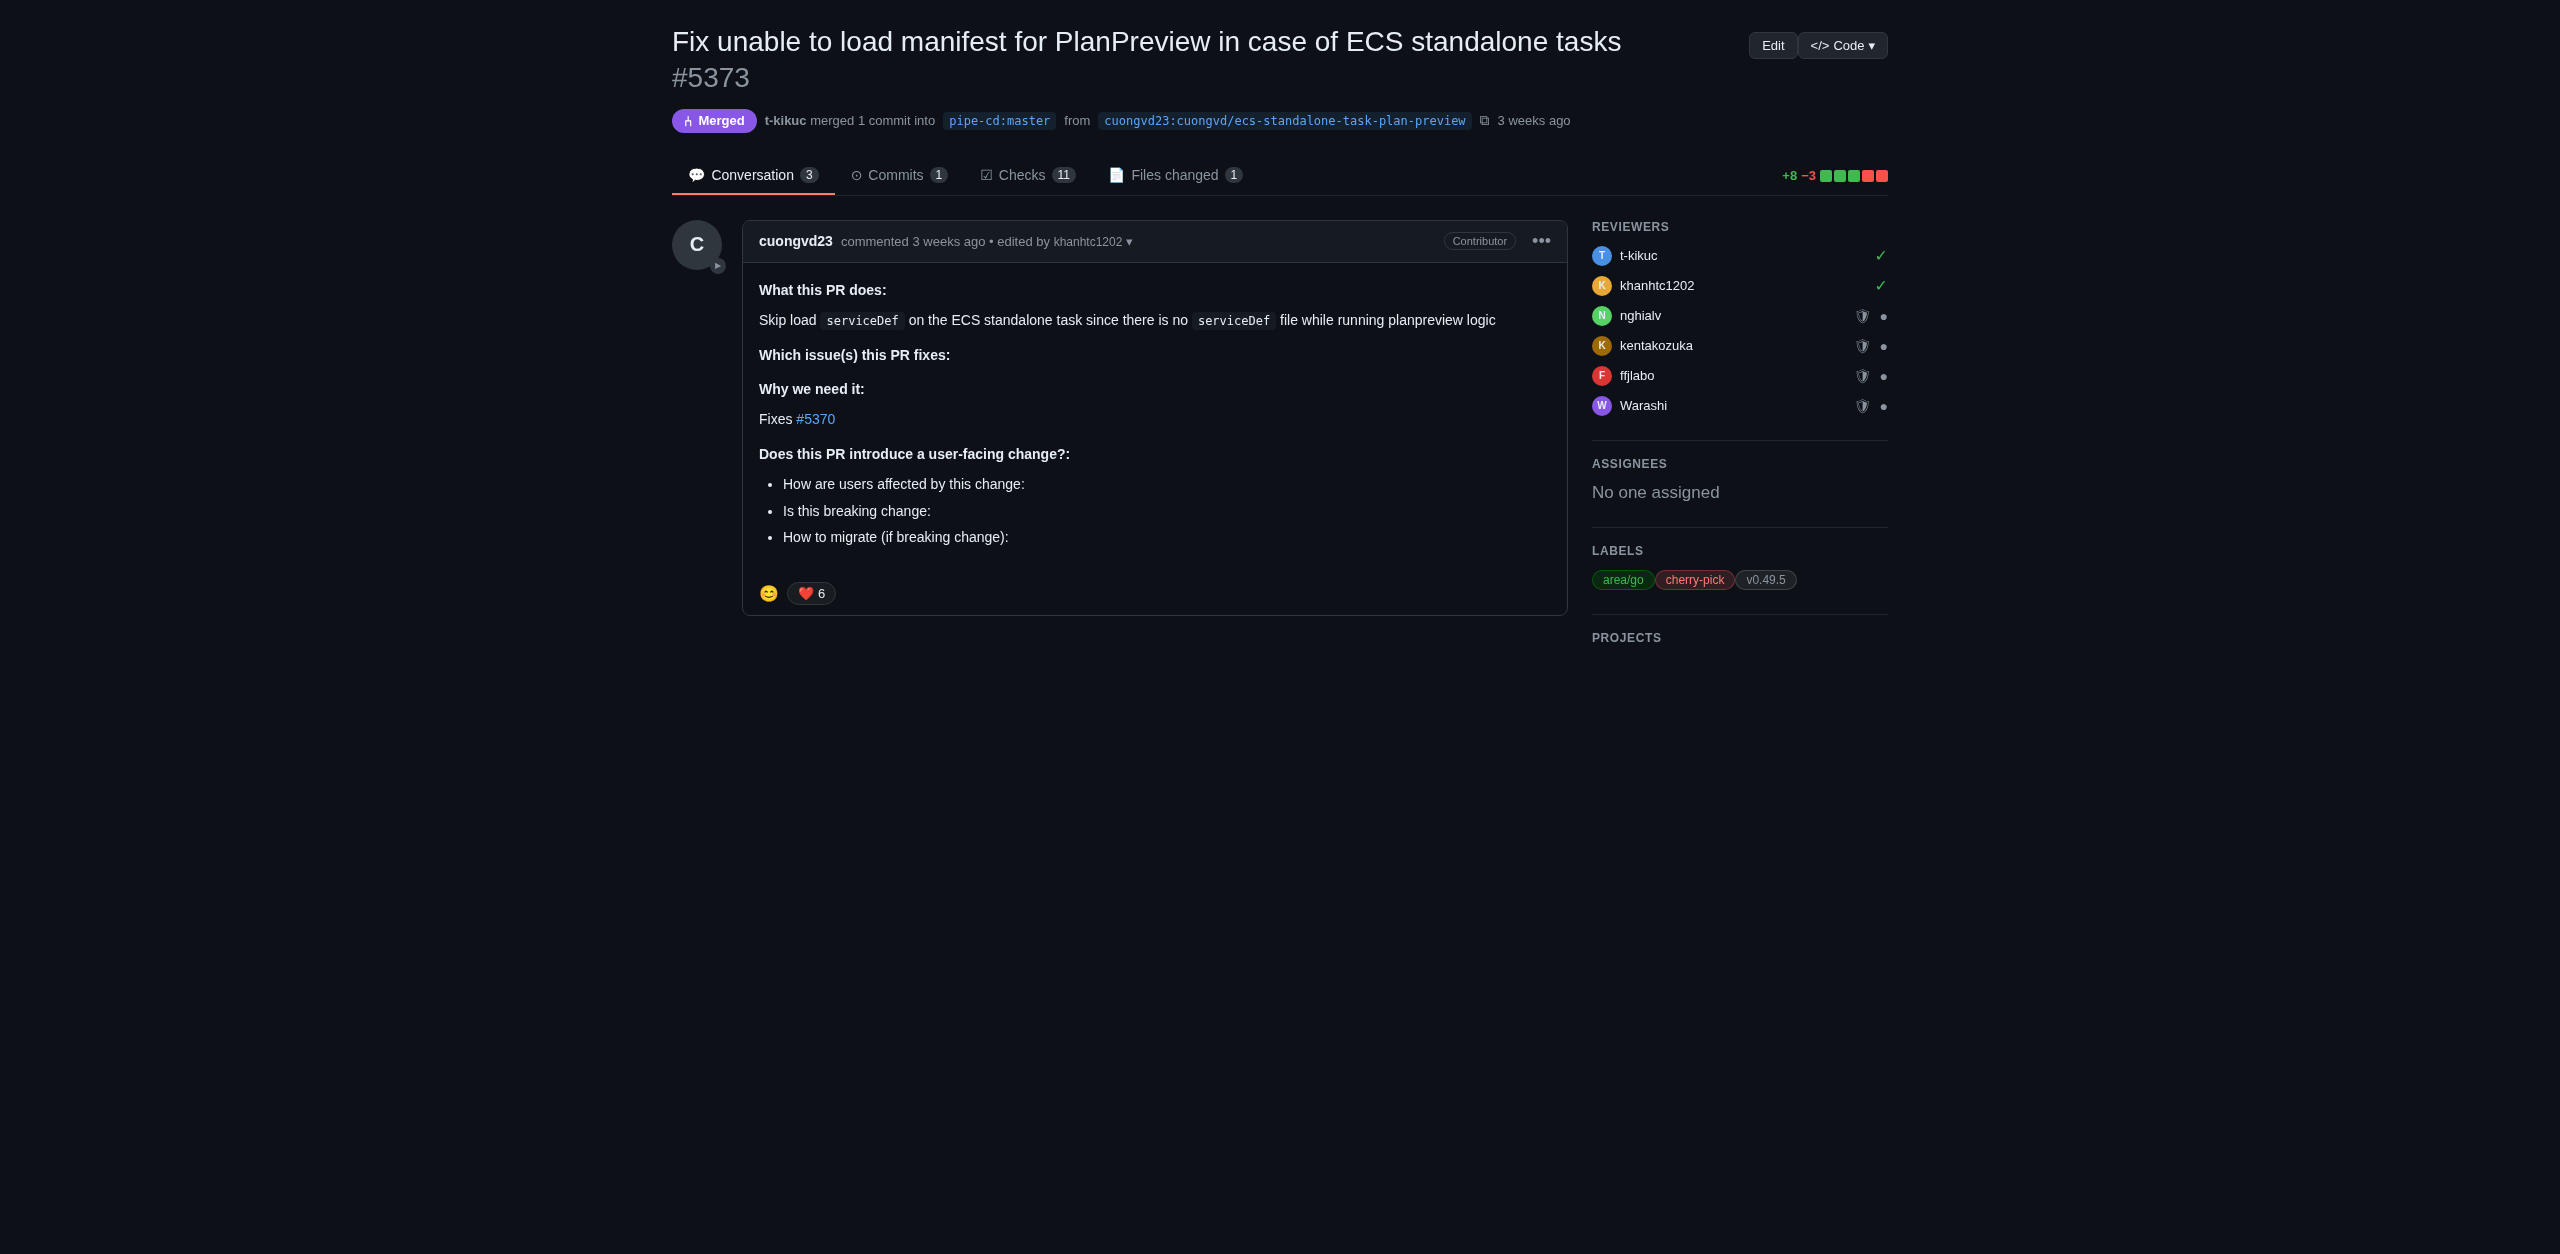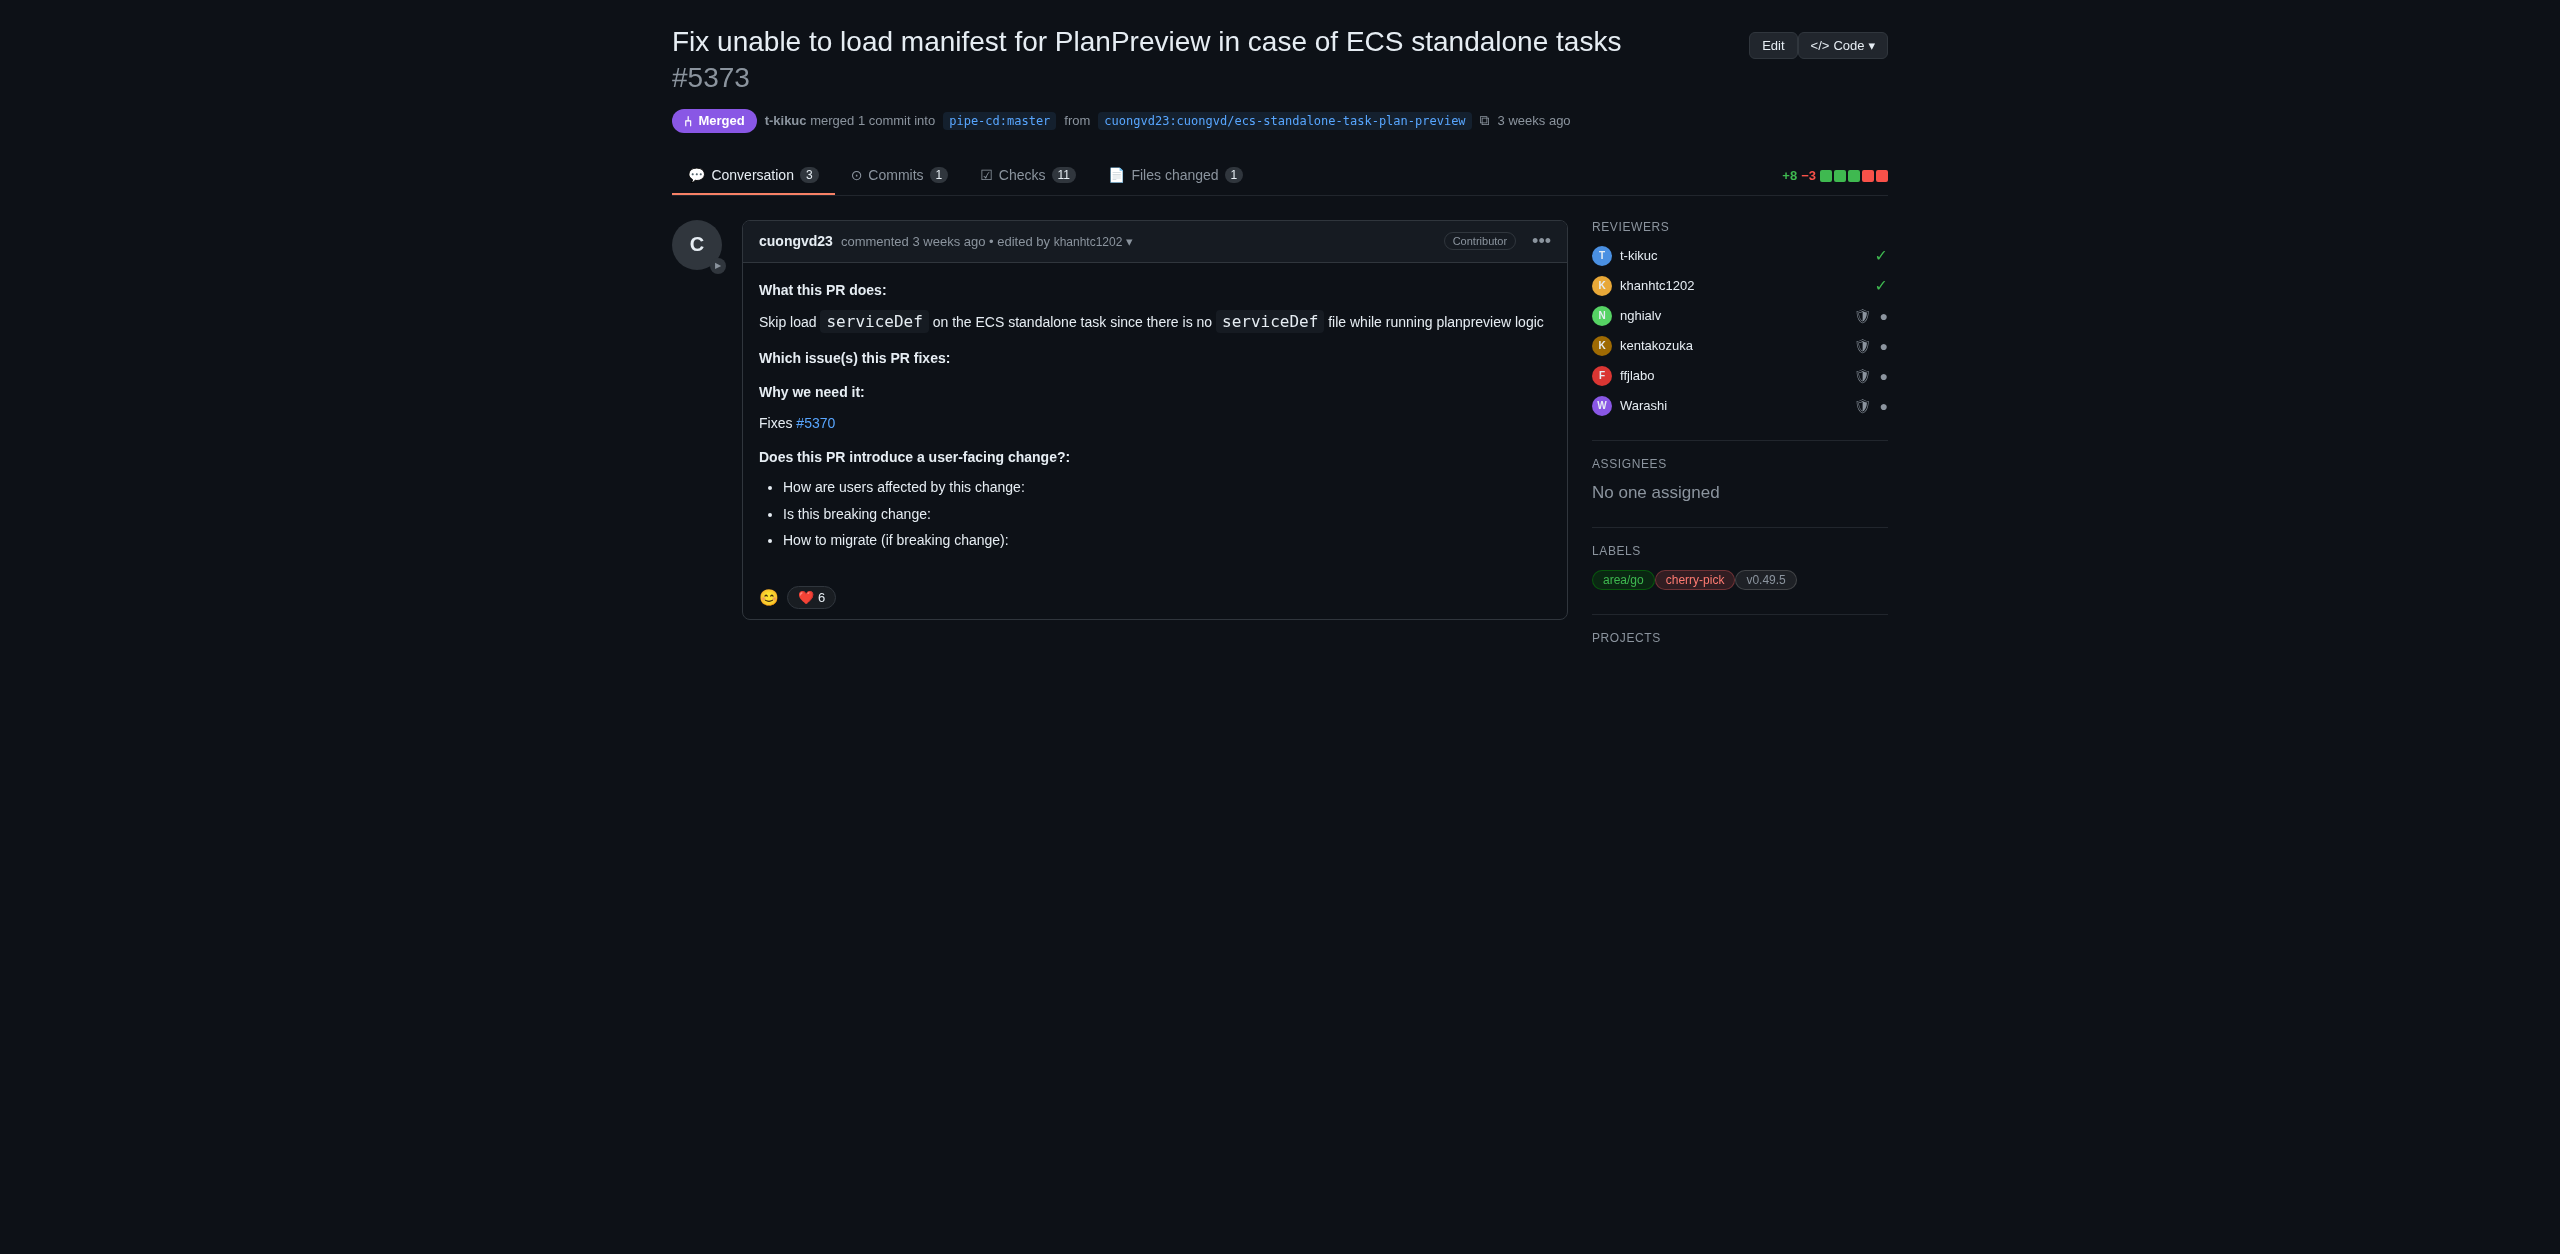--- a/index.html
+++ b/index.html
@@ -237,21 +237,21 @@
       color: #e6edf3;
       font-size: 14px;
       margin-bottom: 8px;
     }
     .comment-body code {
       background: #161b22;
       color: #e6edf3;
       padding: 2px 6px;
       border-radius: 4px;
       font-family: "SFMono-Regular", Consolas, monospace;
-      font-size: 16px;
+      font-size: 12px;
     }
     .comment-body a {
       color: #58a6ff;
       text-decoration: none;
     }
     .comment-body ul {
       padding-left: 24px;
       margin-bottom: 8px;
     }
     .comment-body li {
@@ -281,21 +281,21 @@
       font-size: 13px;
       cursor: pointer;
     }
 
     
     .sidebar-section {
       margin-bottom: 24px;
     }
     .sidebar-section-title {
       font-size: 12px;
-      font-weight: 400;
+      font-weight: 700;
       color: #8b949e;
       text-transform: uppercase;
       letter-spacing: 0.05em;
       margin-bottom: 12px;
     }
     .reviewer-row {
       display: flex;
       align-items: center;
       gap: 8px;
       margin-bottom: 10px;

